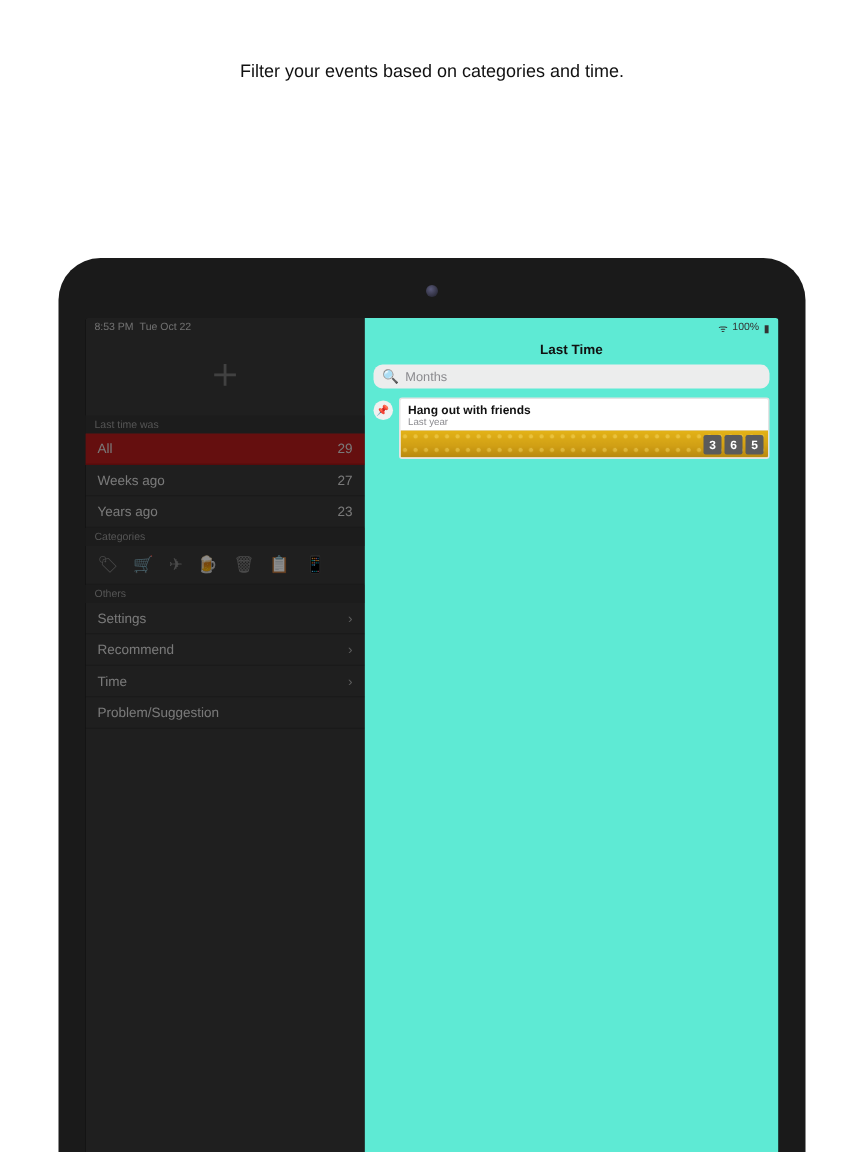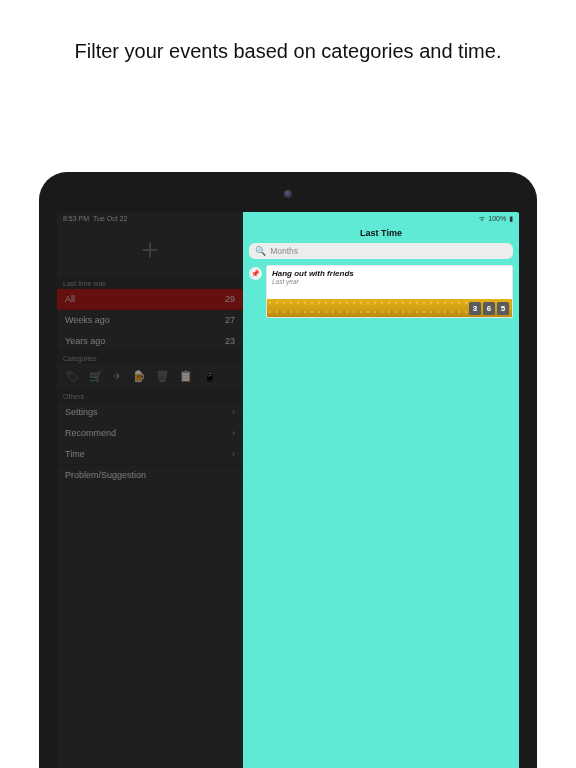--- a/index.html
+++ b/index.html
@@ -6,21 +6,21 @@
   body {
     width: 576px;
     height: 768px;
     background: #fff;
     font-family: -apple-system, "Helvetica Neue", Arial, sans-serif;
     overflow: hidden;
     position: relative;
   }
   .caption {
     text-align: center;
-    font-size: 20px;
+    font-size: 12px;
     color: #111;
     padding: 40px 20px 0;
     font-weight: 400;
   }
   .tablet-frame {
     position: absolute;
     left: 39px;
     top: 172px;
     width: 498px;
     height: 596px;
@@ -161,22 +161,21 @@
     flex-shrink: 0;
   }
   .card {
     flex: 1;
     border: 1px solid #e4e4e4;
     border-radius: 2px;
     overflow: hidden;
     background: #fff;
   }
   .card-hdr {
-    padding: 3px 5px 14px;
-    font-style: italic;
+    padding: 3px 5px 2px;
   }
   .card-title { font-size: 8px; font-weight: 600; color: #111; }
   .card-sub { font-size: 6.5px; color: #8a8a8e; }
   .card-strip {
     height: 18px;
     background: linear-gradient(to bottom, #e3b217 0%, #d1a015 55%, #b8880e 100%);
     background-size: 6px 100%;
     position: relative;
     display: flex;
     justify-content: flex-end;

